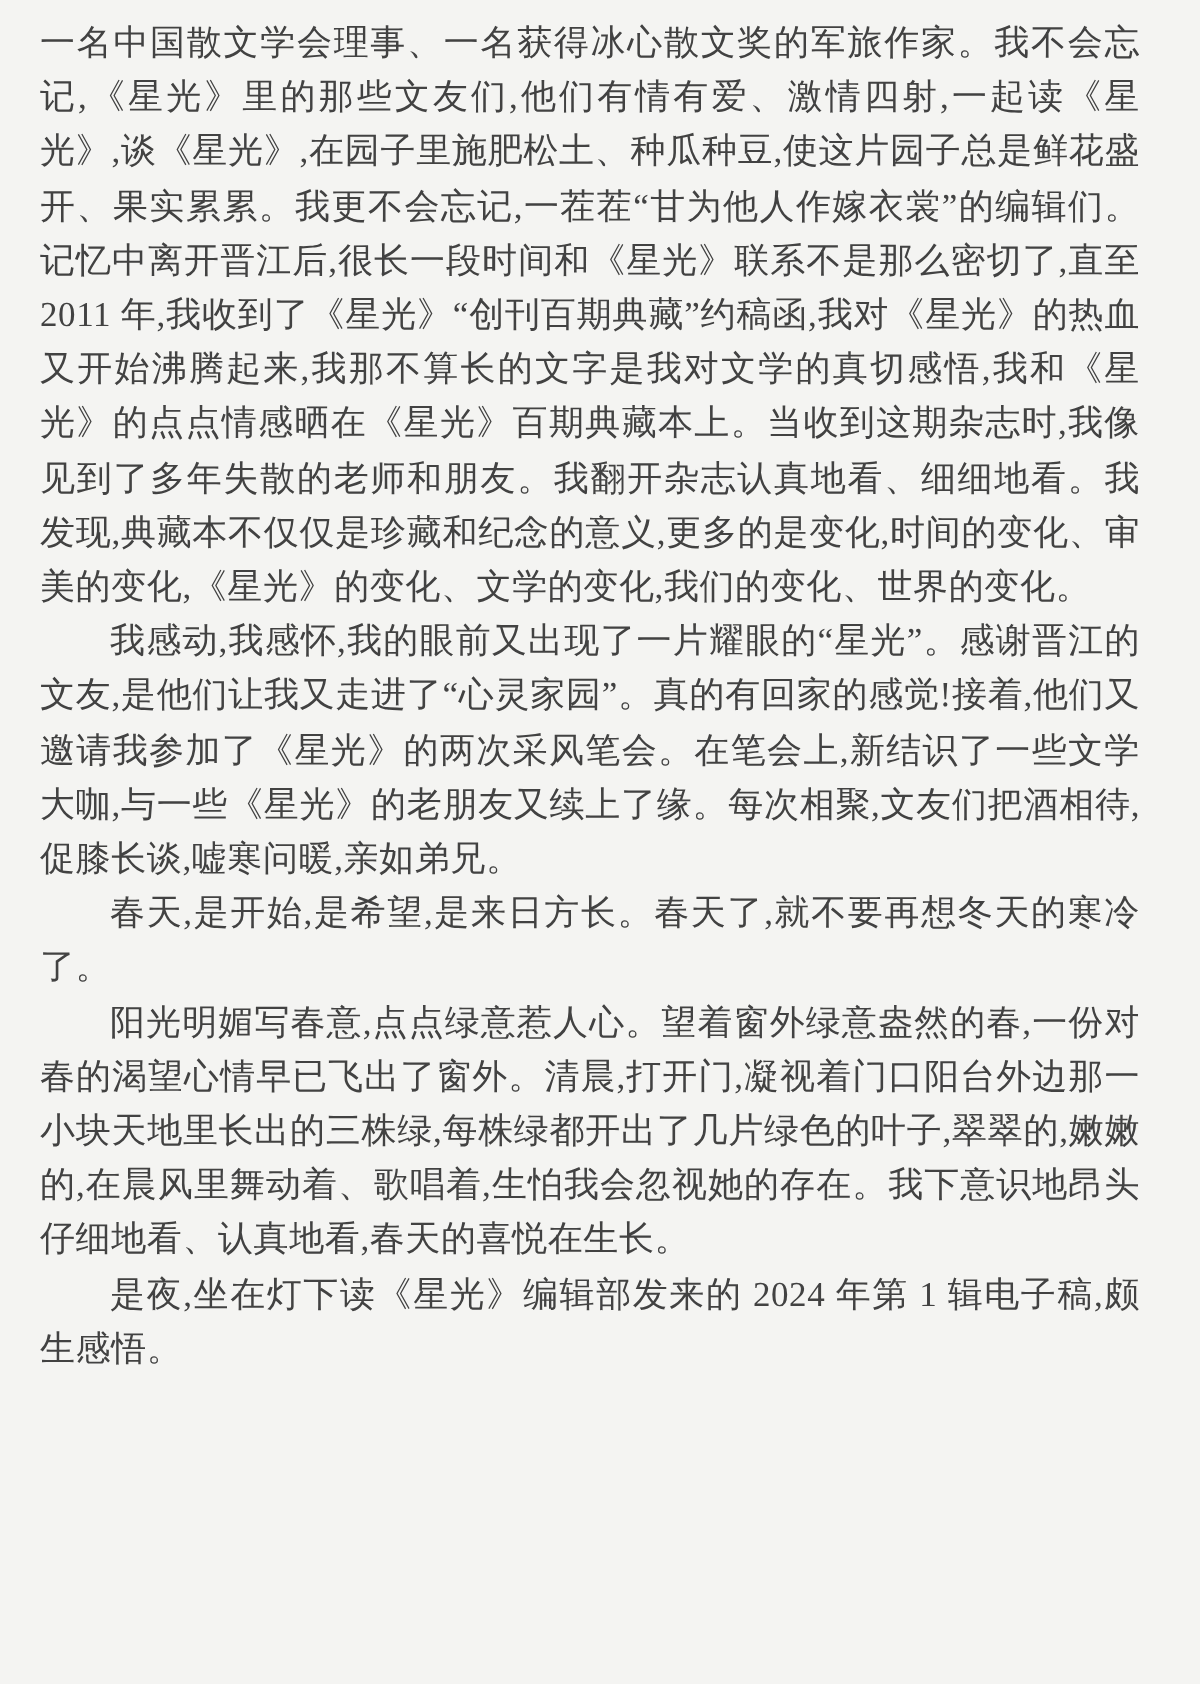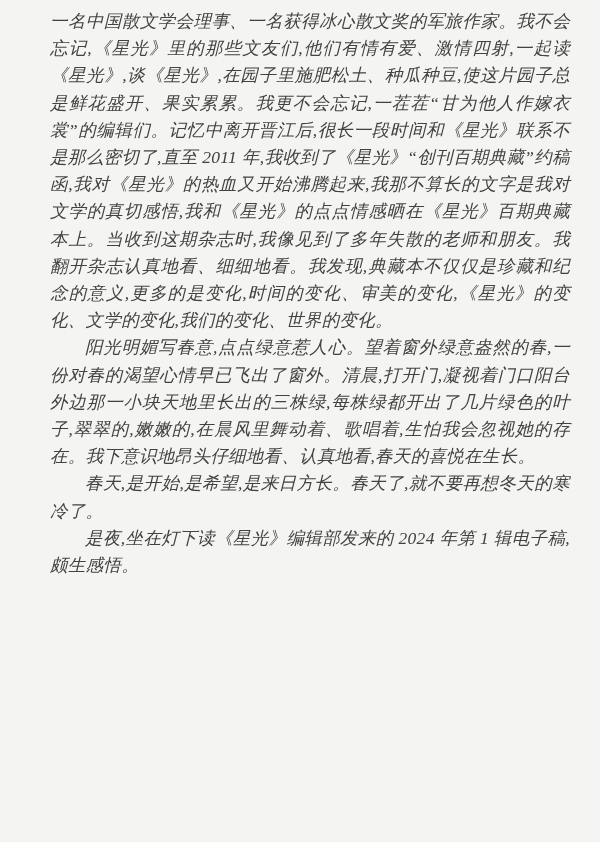--- a/index.html
+++ b/index.html
@@ -9,42 +9,42 @@
   body {
     width: 600px;
     height: 842px;
     background: #f4f4f2;
     overflow: hidden;
   }
   .page {
     box-sizing: border-box;
     width: 600px;
     height: 678px;
-    padding: 8px 30px 0 50px;
+    padding: 8px 30px 0 20px;
     background: #f4f4f2;
     color: #424242;
     font-family: "Liberation Serif", serif;
     font-size: 17.5px;
     line-height: 27.2px;
     text-align: justify;
     letter-spacing: 0.3px;
-    font-style: italic;
   }
   .page p {
     margin: 0;
     padding: 0;
     text-indent: 0;
     word-break: break-all;
   }
   .page p.indent {
     text-indent: 2em;
   }
 </style>
 </head>
 <body>
 
 <div class="page">
   <p>一名中国散文学会理事、一名获得冰心散文奖的军旅作家。我不会忘记,《星光》里的那些文友们,他们有情有爱、激情四射,一起读《星光》,谈《星光》,在园子里施肥松土、种瓜种豆,使这片园子总是鲜花盛开、果实累累。我更不会忘记,一茬茬“甘为他人作嫁衣裳”的编辑们。记忆中离开晋江后,很长一段时间和《星光》联系不是那么密切了,直至 2011 年,我收到了《星光》“创刊百期典藏”约稿函,我对《星光》的热血又开始沸腾起来,我那不算长的文字是我对文学的真切感悟,我和《星光》的点点情感晒在《星光》百期典藏本上。当收到这期杂志时,我像见到了多年失散的老师和朋友。我翻开杂志认真地看、细细地看。我发现,典藏本不仅仅是珍藏和纪念的意义,更多的是变化,时间的变化、审美的变化,《星光》的变化、文学的变化,我们的变化、世界的变化。</p>
+  <p class="indent">我感动,我感怀,我的眼前又出现了一片耀眼的“星光”。感谢晋江的文友,是他们让我又走进了“心灵家园”。真的有回家的感觉!接着,他们又邀请我参加了《星光》的两次采风笔会。在笔会上,新结识了一些文学大咖,与一些《星光》的老朋友又续上了缘。每次相聚,文友们把酒相待,促膝长谈,嘘寒问暖,亲如弟兄。</p>
+  <p class="indent">春天,是开始,是希望,是来日方长。春天了,就不要再想冬天的寒冷了。</p>
   <p class="indent">阳光明媚写春意,点点绿意惹人心。望着窗外绿意盎然的春,一份对春的渴望心情早已飞出了窗外。清晨,打开门,凝视着门口阳台外边那一小块天地里长出的三株绿,每株绿都开出了几片绿色的叶子,翠翠的,嫩嫩的,在晨风里舞动着、歌唱着,生怕我会忽视她的存在。我下意识地昂头仔细地看、认真地看,春天的喜悦在生长。</p>
-  <p class="indent">春天,是开始,是希望,是来日方长。春天了,就不要再想冬天的寒冷了。</p>
   <p class="indent">是夜,坐在灯下读《星光》编辑部发来的 2024 年第 1 辑电子稿,颇生感悟。</p>
 
 </div>
 
 </body></html>

